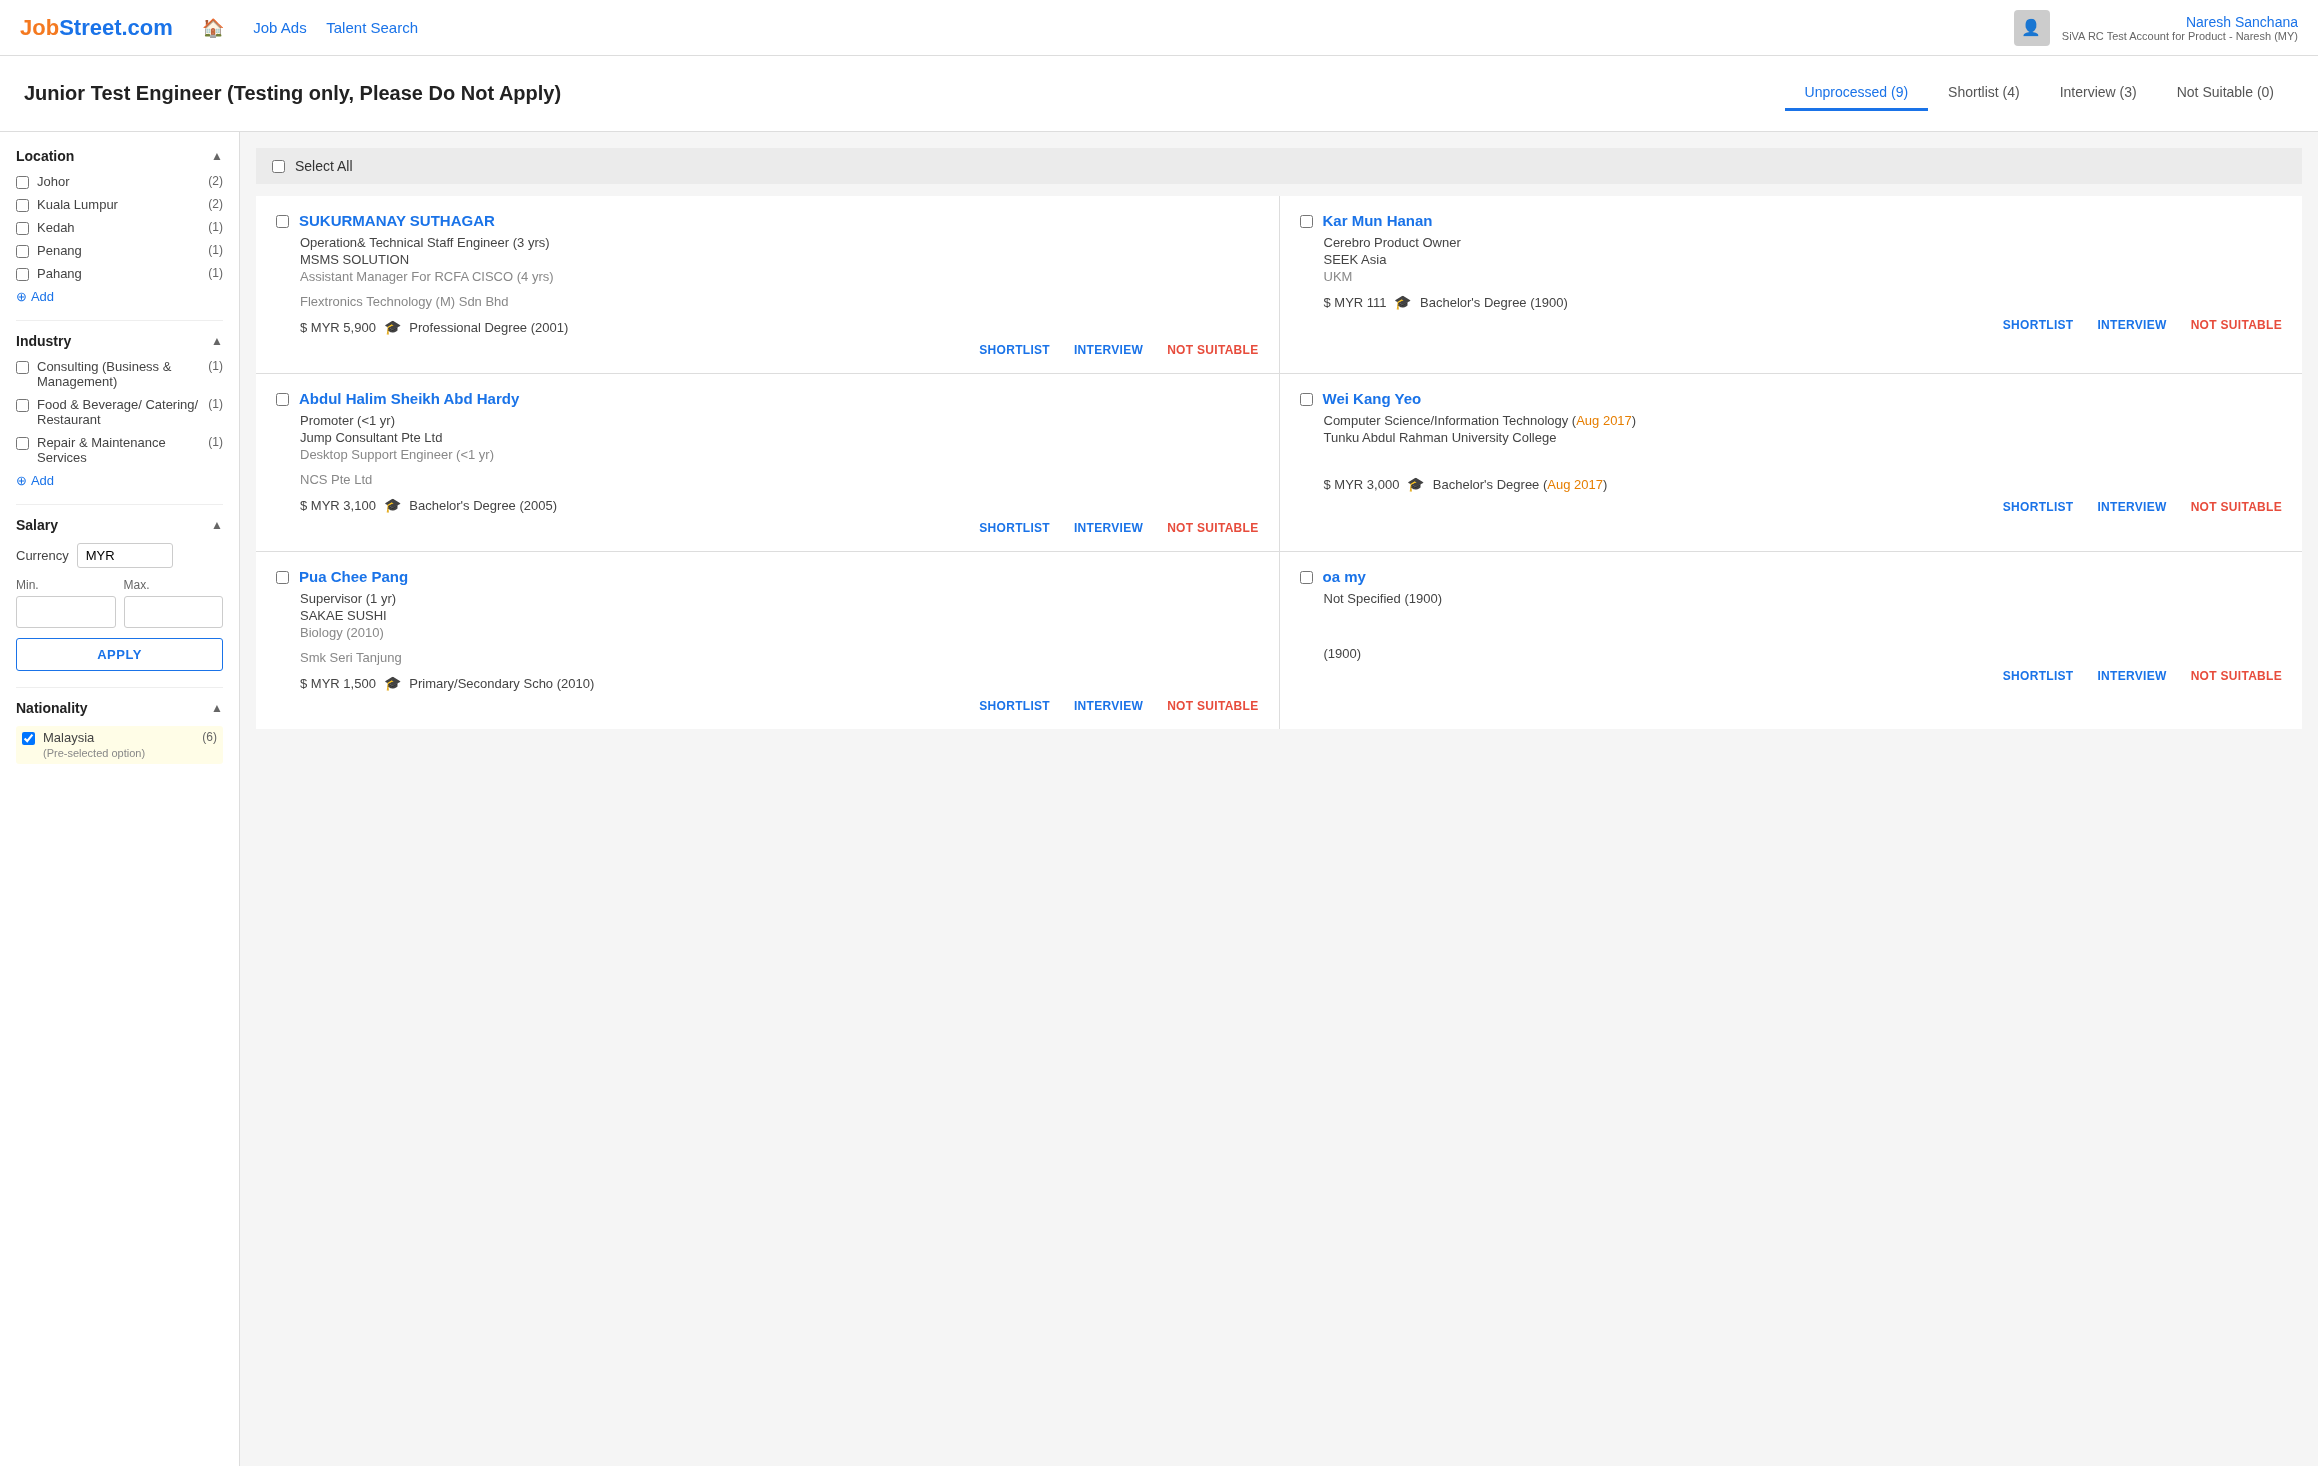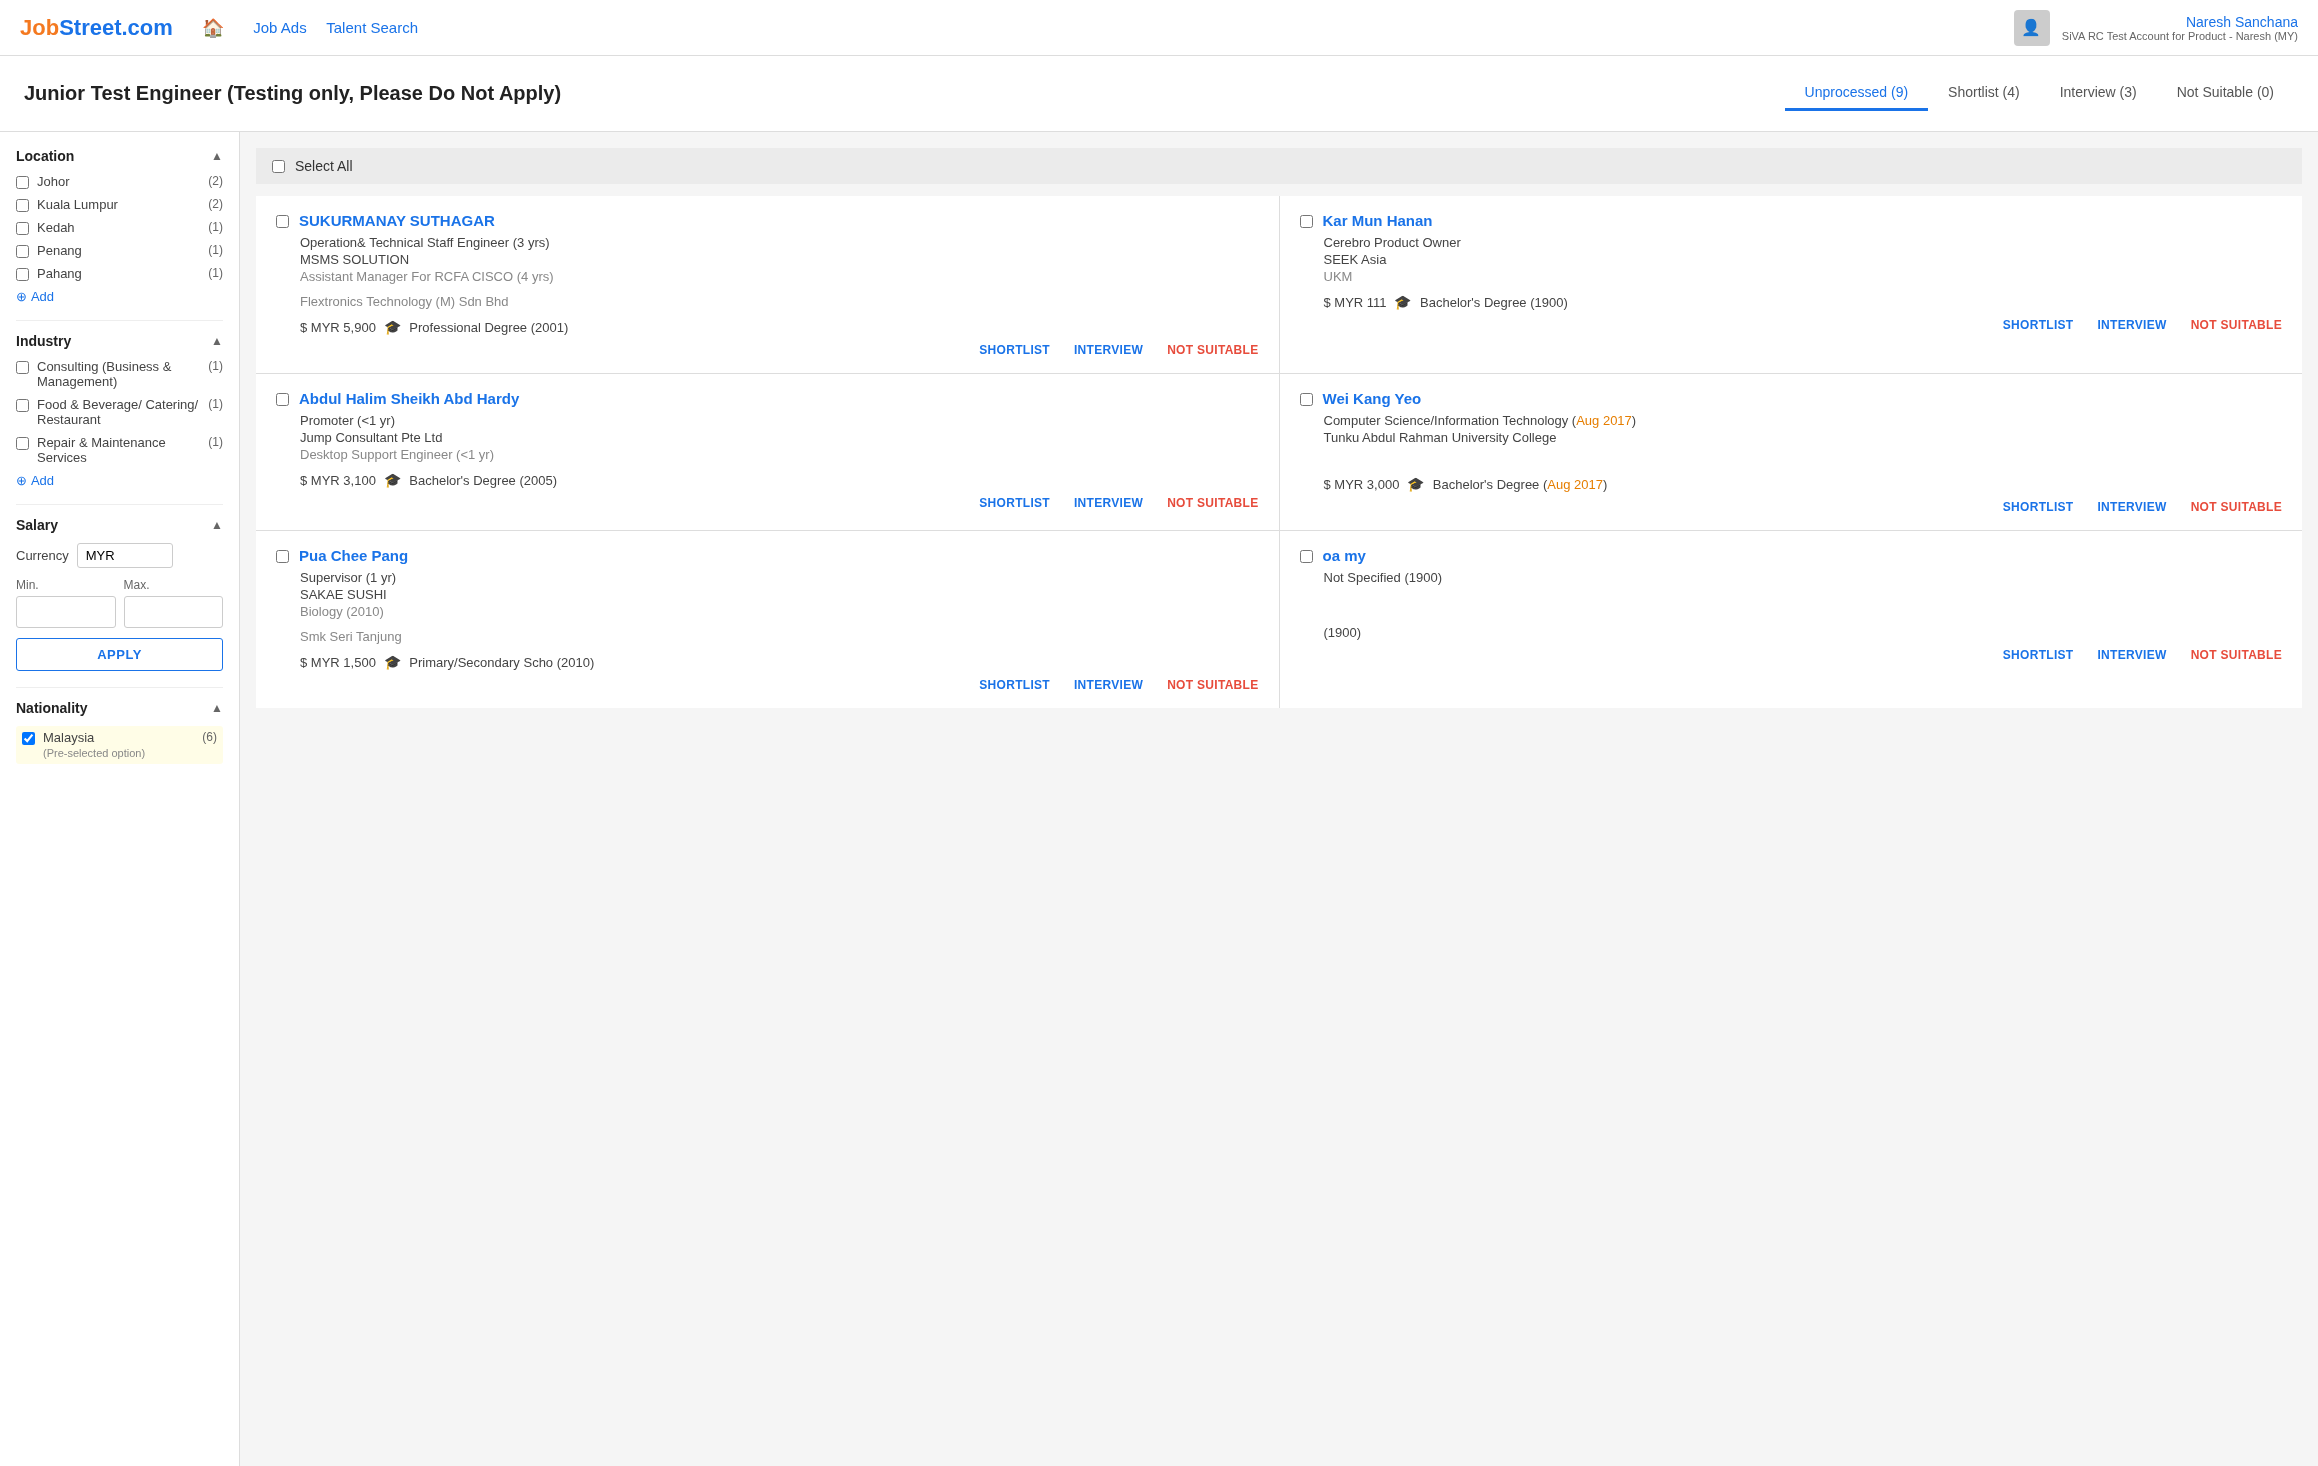--- a/index.html
+++ b/index.html
@@ -484,20 +484,21 @@
       </div>
 
       <div class="candidate-card">
         <div class="candidate-header">
           <input type="checkbox" class="candidate-checkbox" style="">
           <span class="candidate-name">Abdul Halim Sheikh Abd Hardy</span>
         </div>
         <div class="candidate-current-job">Promoter (&lt;1 yr)</div>
         <div class="candidate-current-job">Jump Consultant Pte Ltd</div>
         <div class="candidate-prev-job">Desktop Support Engineer (&lt;1 yr)</div>
+        <div class="candidate-prev-job">NCS Pte Ltd</div>
         <div class="candidate-salary-row">
           <span>$ MYR 3,100</span>
           <span class="grad-icon">🎓</span>
           <span>Bachelor's Degree (2005)</span>
         </div>
         <div class="candidate-actions">
           <a class="action-link">SHORTLIST</a>
           <a class="action-link">INTERVIEW</a>
           <a class="action-link action-not-suitable">NOT SUITABLE</a>
         </div>

